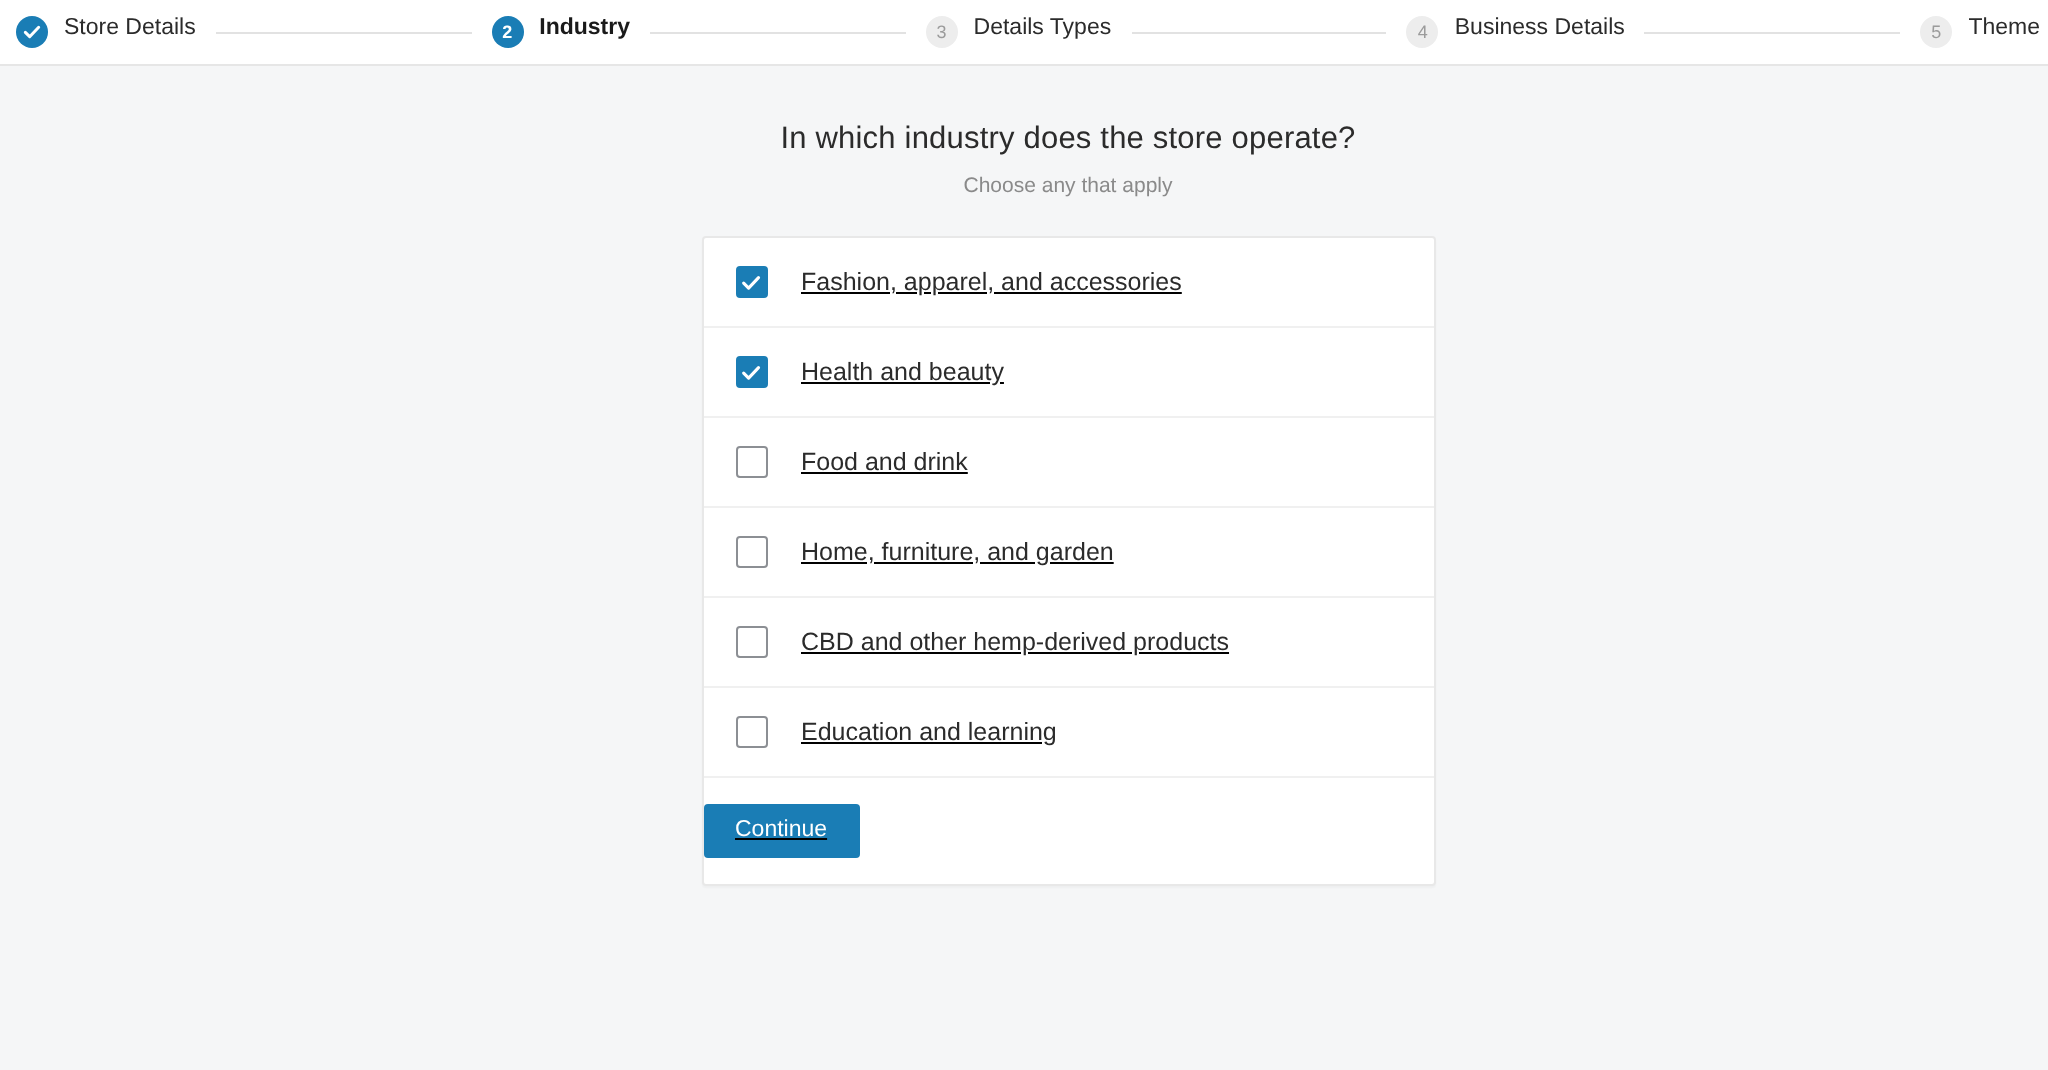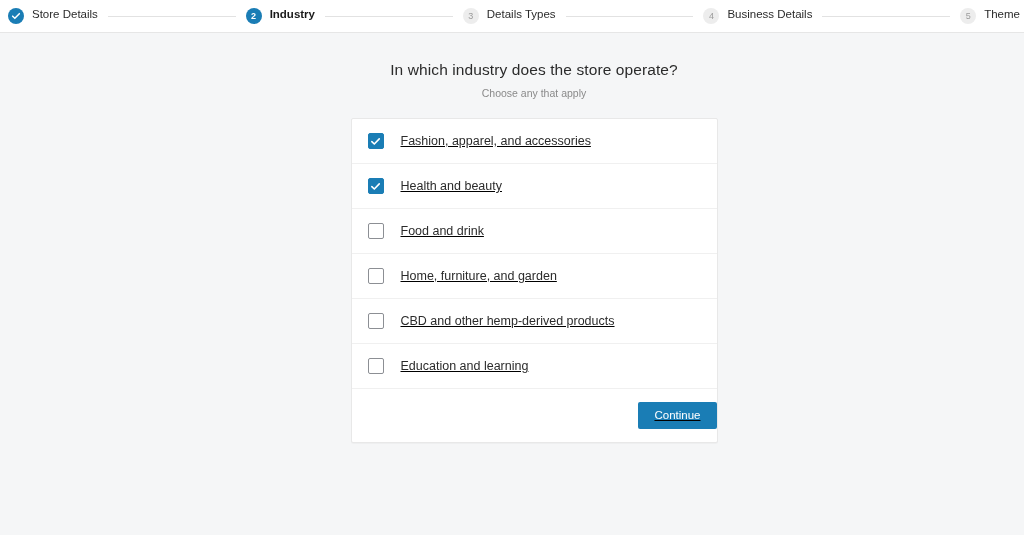--- a/index.html
+++ b/index.html
@@ -148,21 +148,21 @@
   .option-label {
     margin-left: 17px;
     font-size: 12.5px;
     color: #2b2b2b;
   }
 
   .card-footer {
     height: 53px;
     display: flex;
     align-items: center;
-    justify-content: flex-end;
+    justify-content: flex-start;
   }
 
   .continue-btn {
     background: #1a7db5;
     color: #ffffff;
     border: none;
     border-radius: 2px;
     font-family: "Liberation Sans", sans-serif;
     font-size: 11.5px;
     padding: 8px 16px;

